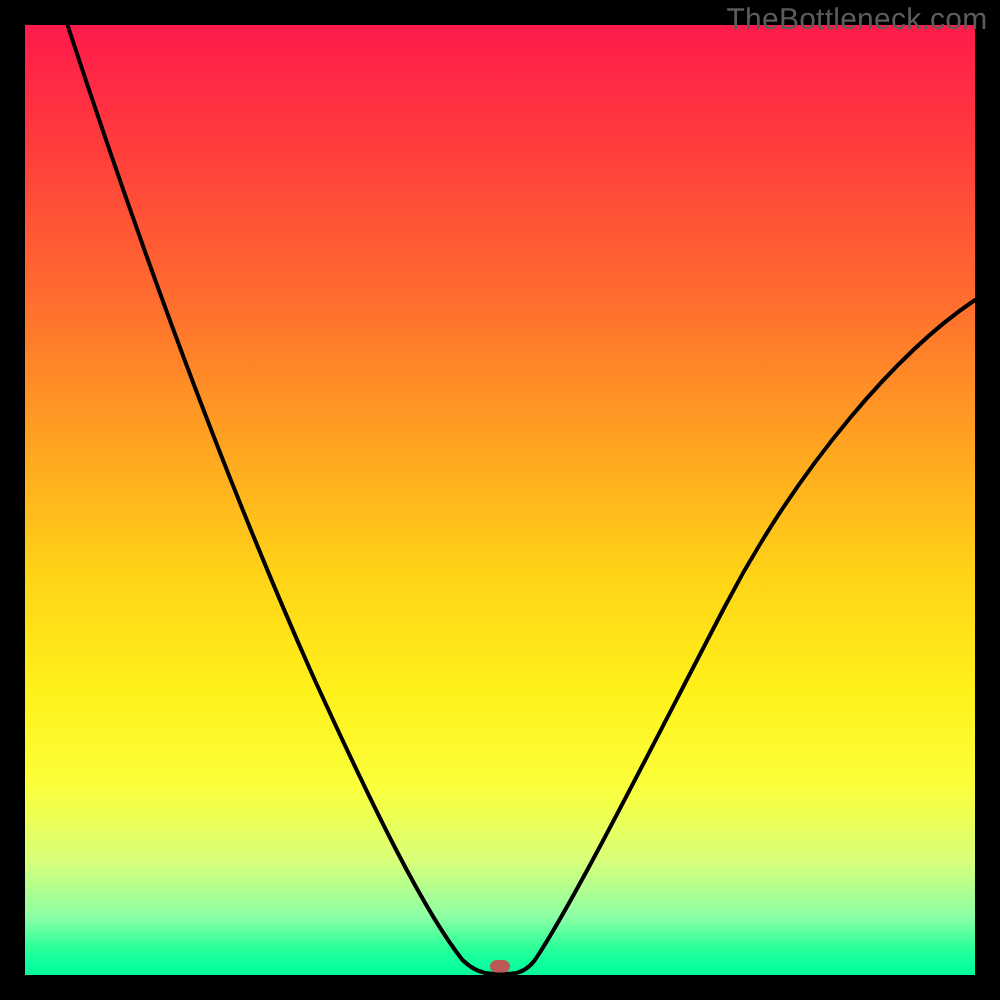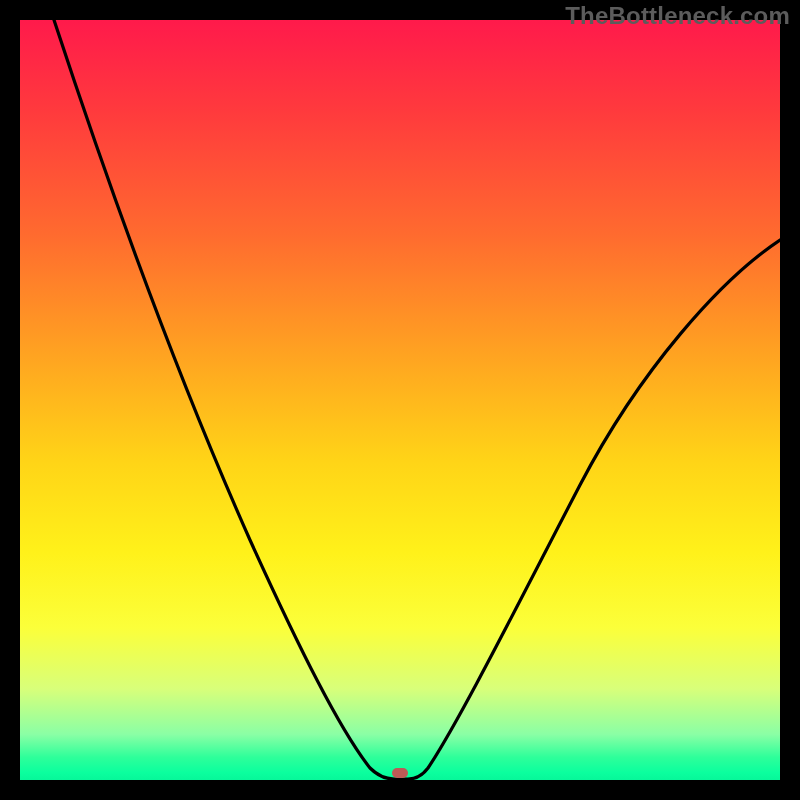--- a/index.html
+++ b/index.html
@@ -9,21 +9,21 @@
     width: 800px;
     height: 800px;
     background: #000;
   }
   .watermark {
     position: absolute;
     top: 2px;
     right: 10px;
     font-family: Arial, Helvetica, sans-serif;
     font-size: 24px;
-    font-weight: 700;
+    font-weight: 400;
     color: #5c5c5c;
     letter-spacing: 0.2px;
     z-index: 50;
   }
   .plot {
     position: absolute;
     left: 20px;
     top: 20px;
     width: 760px;
     height: 760px;

